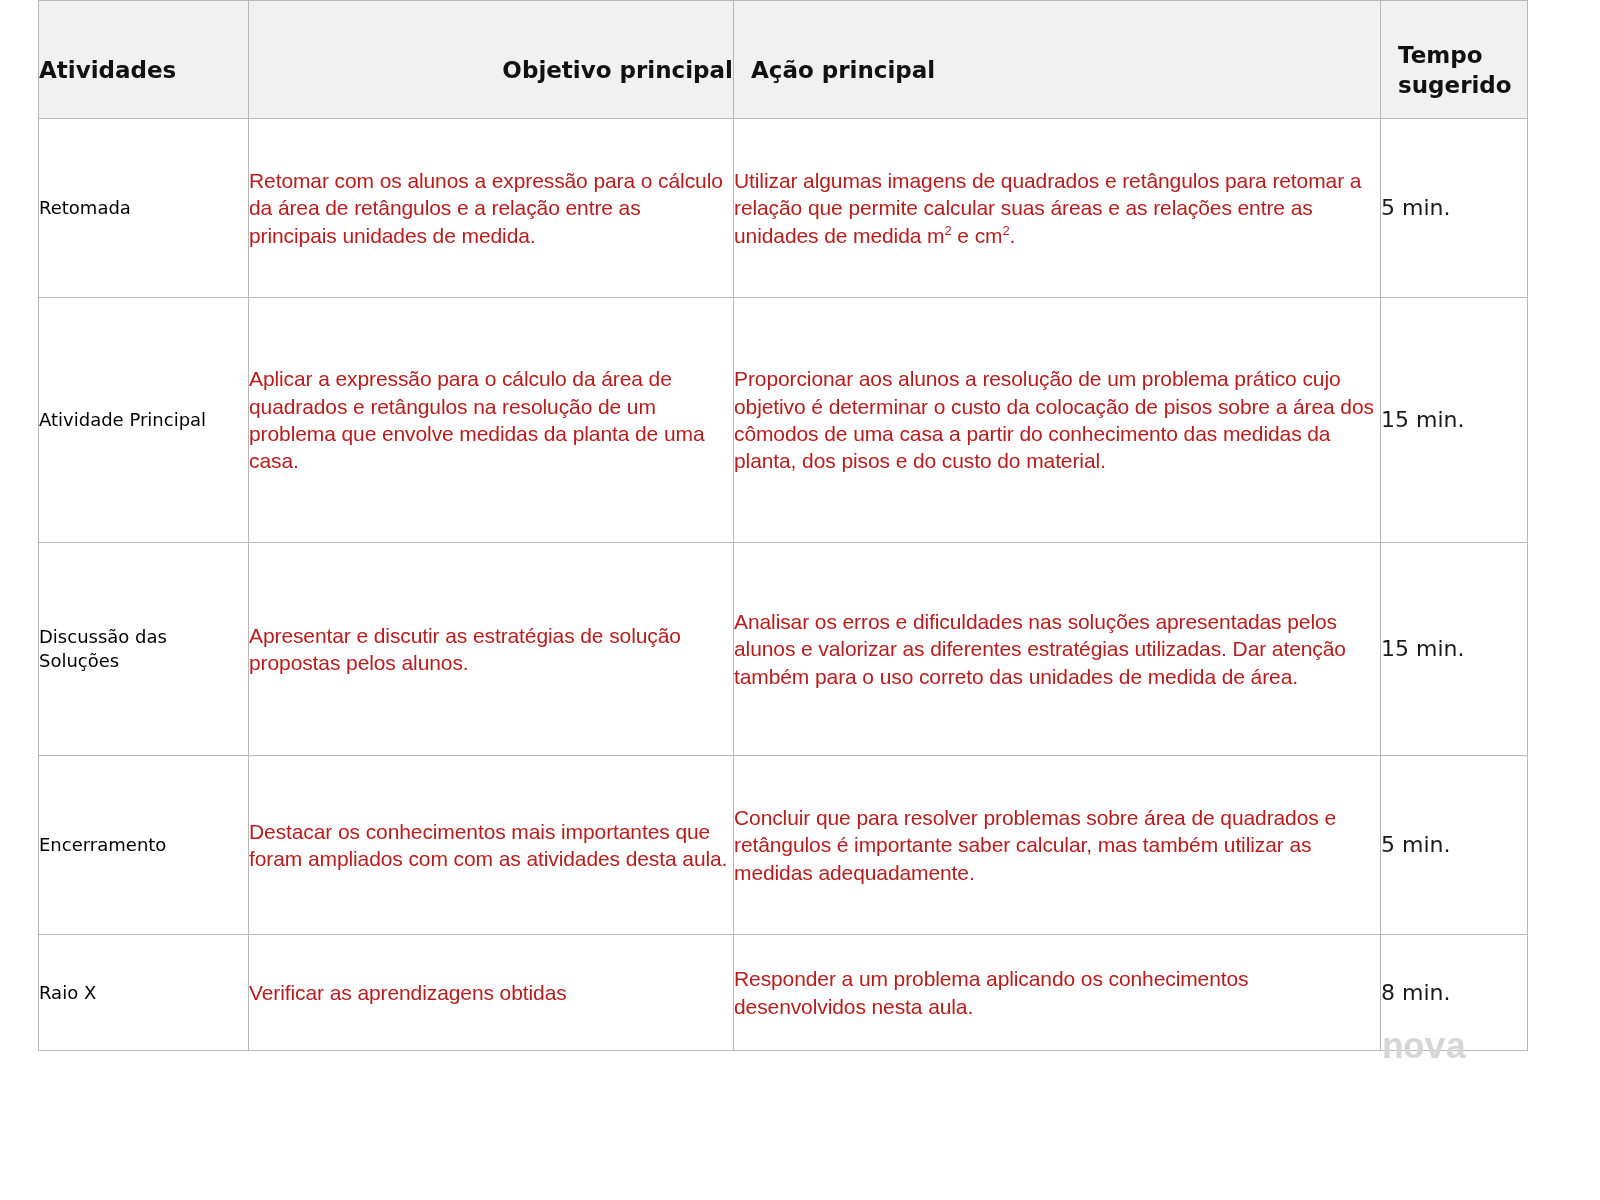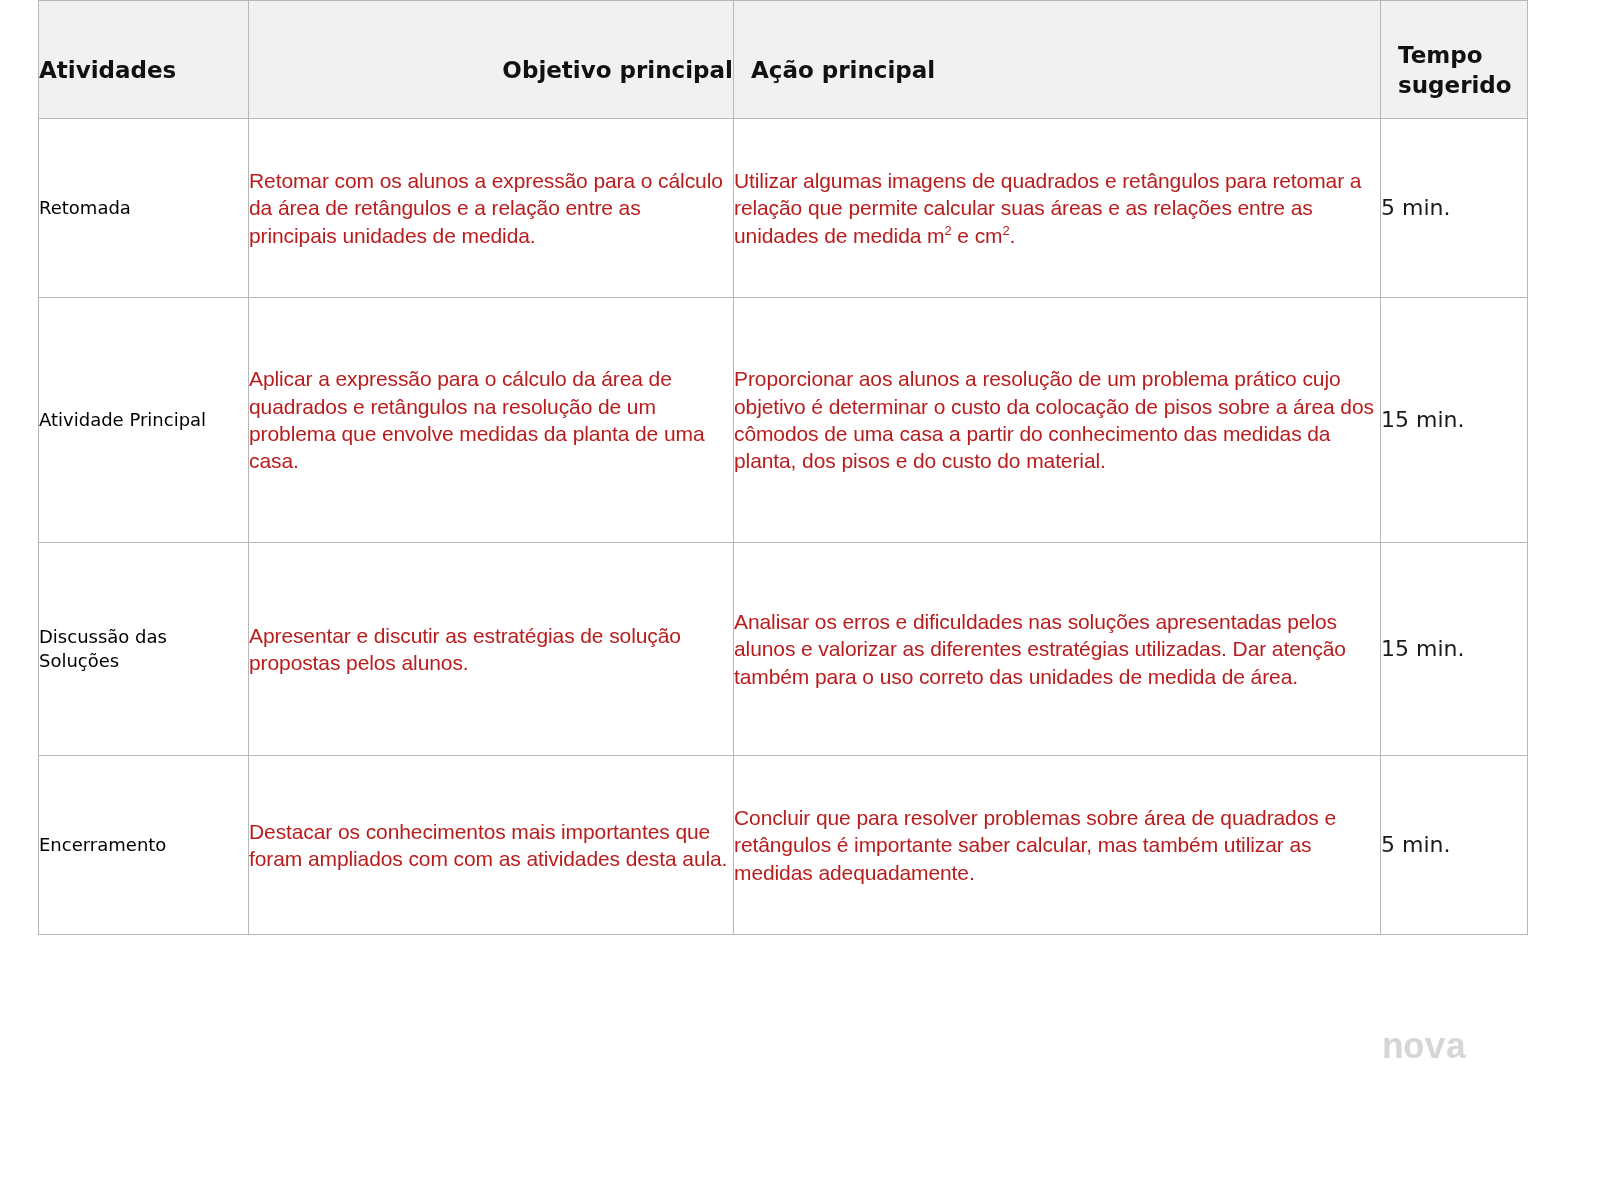--- a/index.html
+++ b/index.html
@@ -176,20 +176,26 @@
         <td class="cell-time">15 min.</td>
       </tr>
 
       <tr class="row-3">
         <td class="cell-activity">Encerramento</td>
         <td class="cell-objective">Destacar os conhecimentos mais importantes que foram ampliados com com as atividades desta aula.</td>
         <td class="cell-action">Concluir que para resolver problemas sobre área de quadrados e retângulos é importante saber calcular, mas também utilizar as medidas adequadamente.</td>
         <td class="cell-time">5 min.</td>
       </tr>
 
+      <tr class="row-4">
+        <td class="cell-activity">Raio X</td>
+        <td class="cell-objective">Verificar as aprendizagens obtidas</td>
+        <td class="cell-action">Responder a um problema aplicando os conhecimentos desenvolvidos nesta aula.</td>
+        <td class="cell-time">8 min.</td>
+      </tr>
 
     </tbody>
   </table>
 
   <div class="brand-logo">
     <span class="brand-line">nova</span>
   </div>
 
 </div>
 

